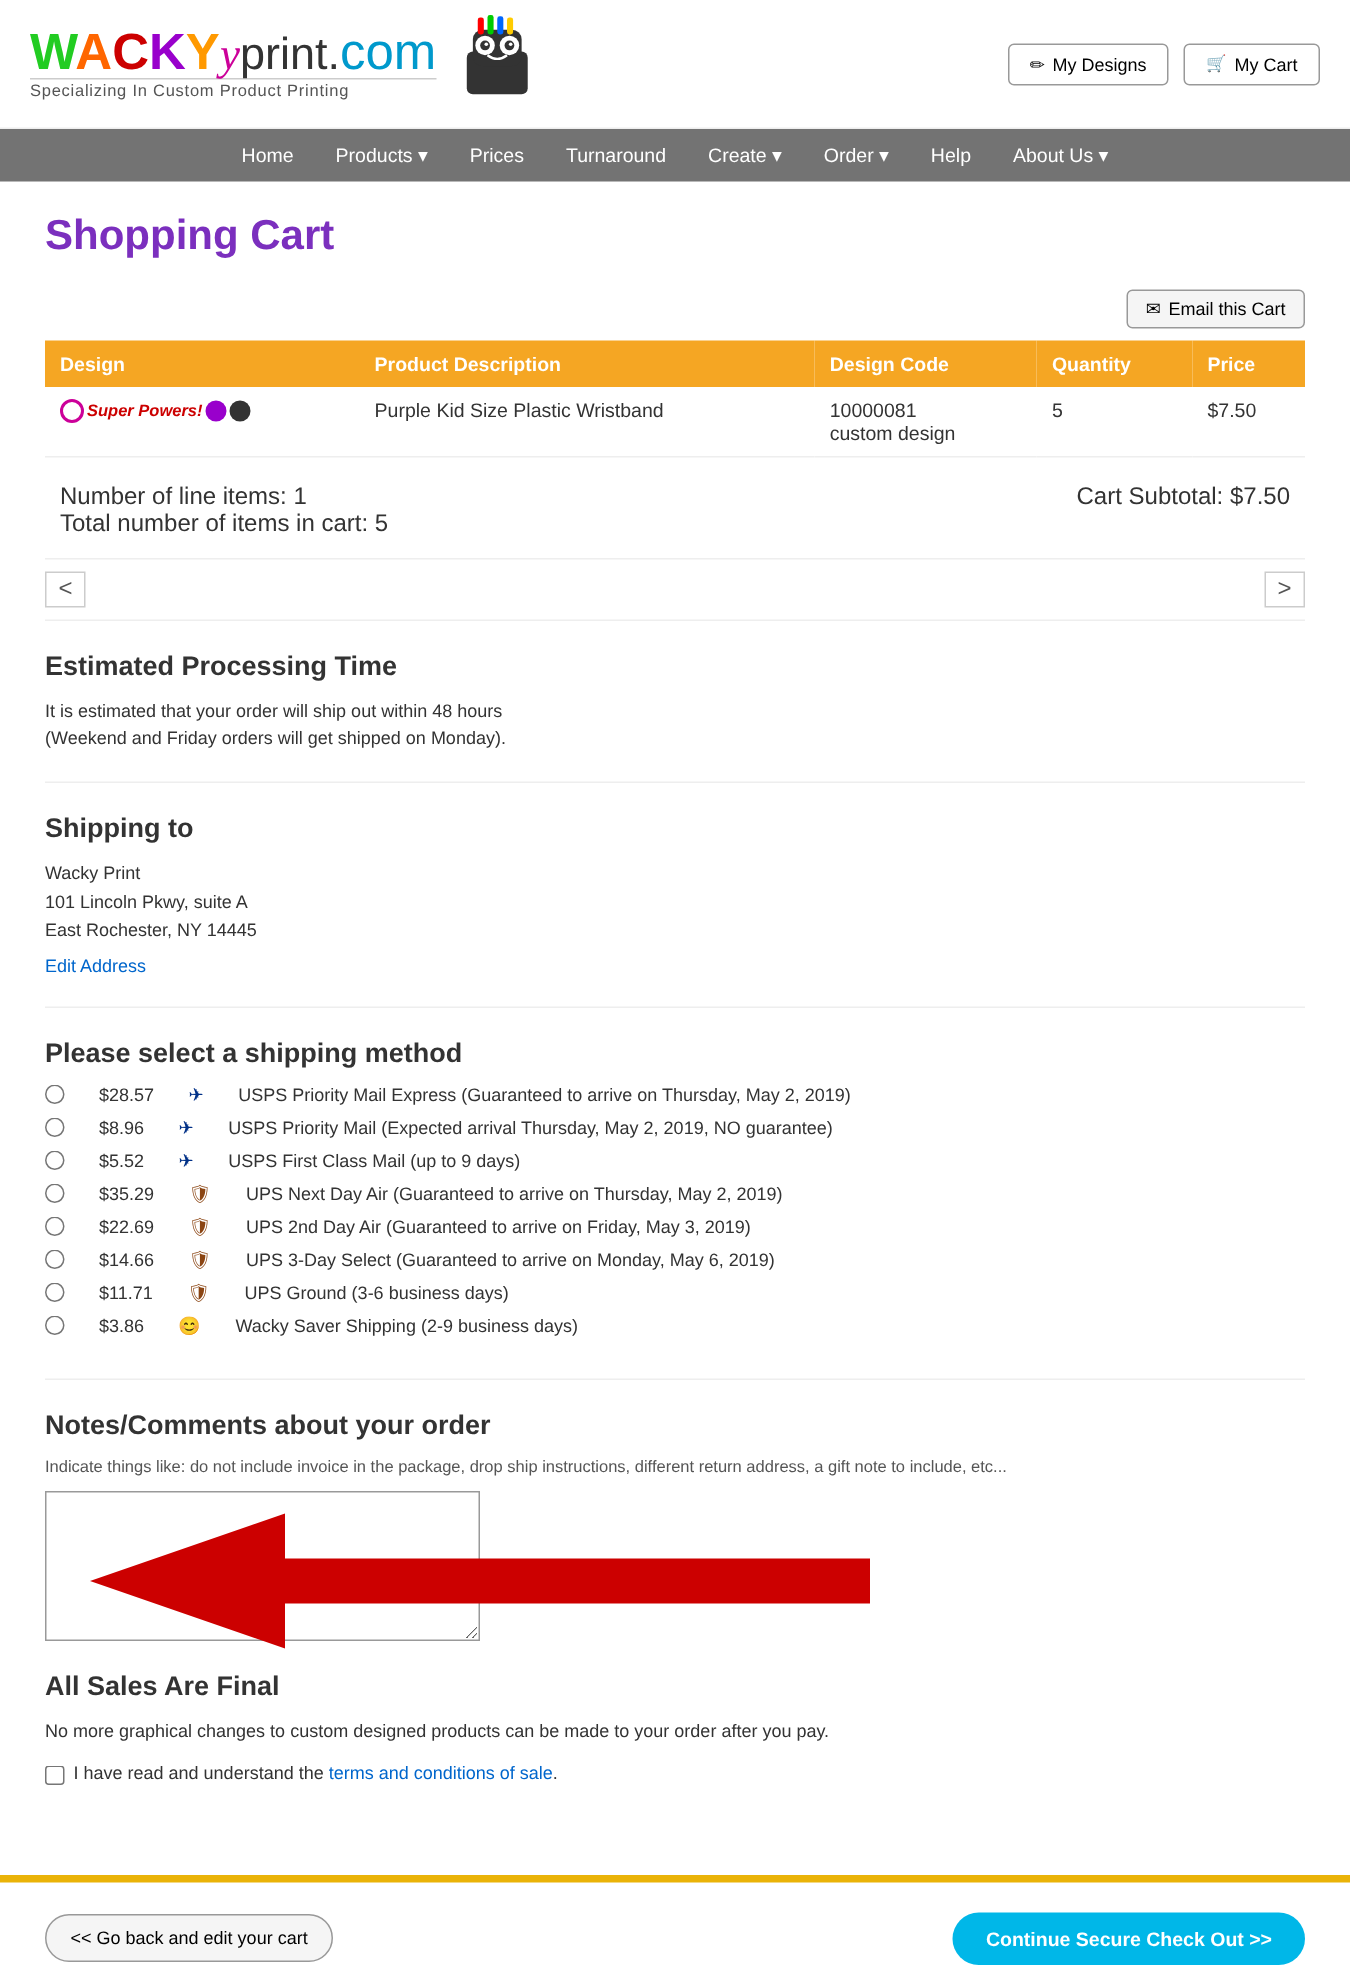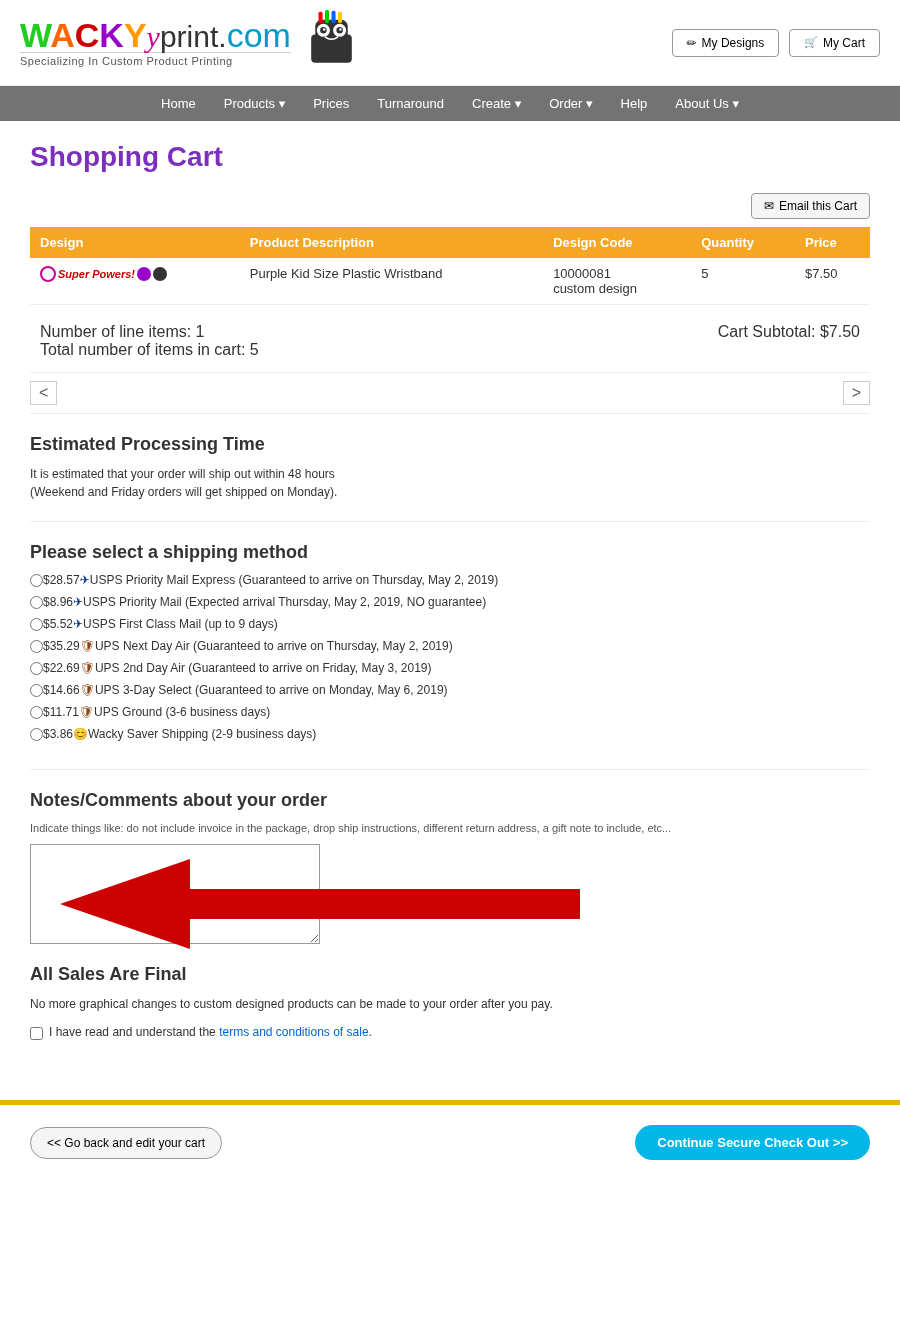--- a/index.html
+++ b/index.html
@@ -41,21 +41,21 @@
     
     .section { margin-bottom: 20px; padding-bottom: 20px; border-bottom: 1px solid #eee; }
     .section-title { font-size: 18px; font-weight: bold; color: #333; margin-bottom: 10px; }
     .section-text { font-size: 12px; color: #333; line-height: 1.5; }
 
     
     .address-block { font-size: 12px; color: #333; line-height: 1.6; margin-bottom: 5px; }
     .edit-link { color: #0066cc; font-size: 12px; text-decoration: none; cursor: pointer; }
 
     
-    .shipping-method { display: flex; align-items: center; gap: 0; margin-bottom: 8px; font-size: 12px; }
+    .shipping-method { display: flex; align-items: center; gap: 23px; margin-bottom: 8px; font-size: 12px; }
     .shipping-method input[type="radio"] { cursor: pointer; }
 
     
     .notes-hint { font-size: 11px; color: #555; margin-bottom: 8px; line-height: 1.4; }
 
     
     .checkbox-row { display: flex; align-items: flex-start; gap: 6px; font-size: 12px; margin-top: 10px; }
     .checkbox-row input[type="checkbox"] { margin-top: 2px; cursor: pointer; }
     .terms-link { color: #0066cc; text-decoration: none; }
 
@@ -200,20 +200,29 @@
   </div>
 
   <div class="section">
     <h2 class="section-title">Estimated Processing Time</h2>
     <p class="section-text">
       <span>It is estimated that your order will ship out within 48 hours</span><br>
       <span>(Weekend and Friday orders will get shipped on Monday).</span>
     </p>
   </div>
 
+  <div class="section">
+    <h2 class="section-title">Shipping to</h2>
+    <div class="address-block">
+      <div>Wacky Print</div>
+      <div>101 Lincoln Pkwy, suite A</div>
+      <div>East Rochester, NY 14445</div>
+    </div>
+    <a class="edit-link" href="#">Edit Address</a>
+  </div>
 
   <div class="section">
     <h2 class="section-title">Please select a shipping method</h2>
 
     <div class="shipping-method">
       <input type="radio" name="shipping" style="">
       <span>$28.57</span>
       <span style="color:#003087;">✈</span>
       <span>USPS Priority Mail Express (Guaranteed to arrive on Thursday, May 2, 2019)</span>
     </div>

